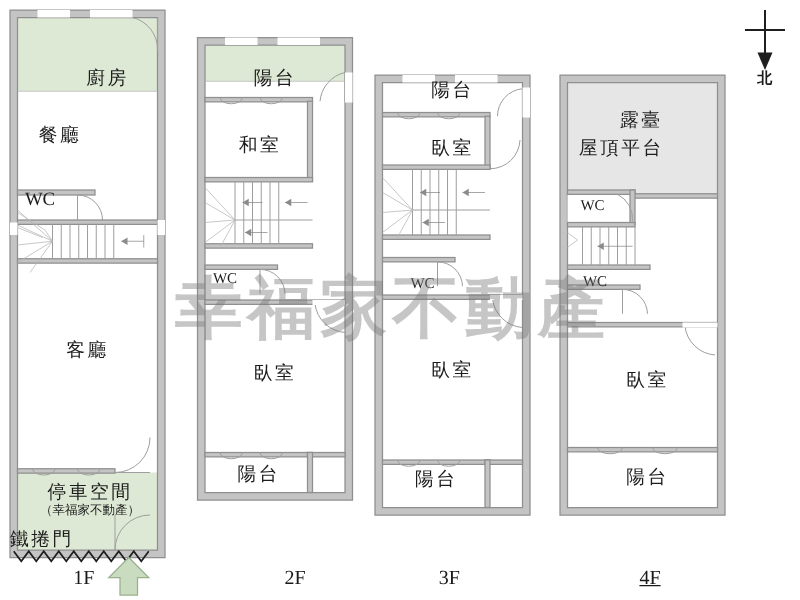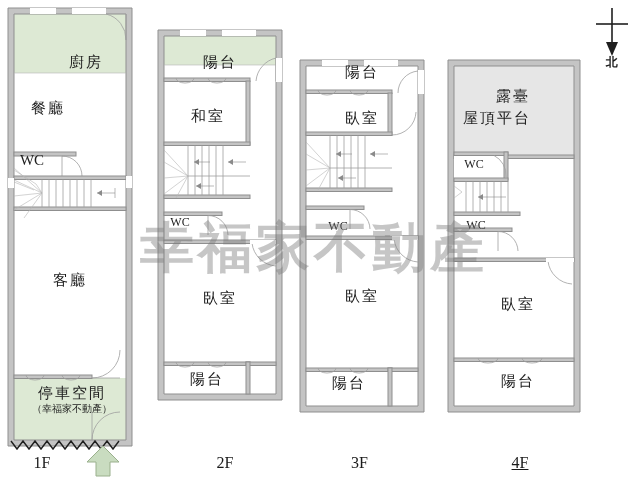--- a/index.html
+++ b/index.html
@@ -361,28 +361,29 @@
       <path d="M606,42 L612,56 L618,42 z" fill="#1f1f1f"></path>
     </g>
   </svg>
 
   <div class="lbl cjk" style="left:56px;  top:54px;  width:60px;">廚房</div>
   <div class="lbl cjk" style="left:18px;  top:100px; width:60px;">餐廳</div>
   <div class="lbl wc" style="left:12px;  top:152px; width:40px;">WC</div>
   <div class="lbl cjk" style="left:40px;  top:272px; width:60px;">客廳</div>
   <div class="lbl cjk" style="left:27px;  top:385px; width:90px;">停車空間</div>
   <div class="lbl cjk-sm" style="left:26px; top:404px; width:92px;">（幸福家不動產）</div>
-  <div class="lbl floor" style="left:22px; top:454px; width:40px;">1F</div>
+  <div class="lbl cjk" style="left:8px;   top:423px; width:90px; text-align:left;">鐵捲門</div>
+  <div class="lbl floor" style="left:47px; top:454px; width:40px;">1F</div>
 
   <div class="lbl cjk" style="left:190px; top:54px;  width:60px;">陽台</div>
   <div class="lbl cjk" style="left:178px; top:108px; width:60px;">和室</div>
   <div class="lbl wc-sm" style="left:162px; top:216px; width:36px;">WC</div>
   <div class="lbl cjk" style="left:190px; top:290px; width:60px;">臥室</div>
   <div class="lbl cjk" style="left:177px; top:371px; width:60px;">陽台</div>
-  <div class="lbl floor" style="left:205px; top:454px; width:40px;">2F</div>
+  <div class="lbl floor" style="left:216px; top:454px; width:40px;">2F</div>
 
   <div class="lbl cjk" style="left:332px; top:64px;  width:60px;">陽台</div>
   <div class="lbl cjk" style="left:332px; top:110px; width:60px;">臥室</div>
   <div class="lbl wc-sm" style="left:320px; top:220px; width:36px;">WC</div>
   <div class="lbl cjk" style="left:332px; top:288px; width:60px;">臥室</div>
   <div class="lbl cjk" style="left:319px; top:375px; width:60px;">陽台</div>
   <div class="lbl floor" style="left:328px; top:454px; width:40px;text-align:right;">3F</div>
 
   <div class="lbl cjk" style="left:483px; top:88px;  width:60px;">露臺</div>
   <div class="lbl cjk" style="left:452px; top:110px; width:90px;">屋頂平台</div>

